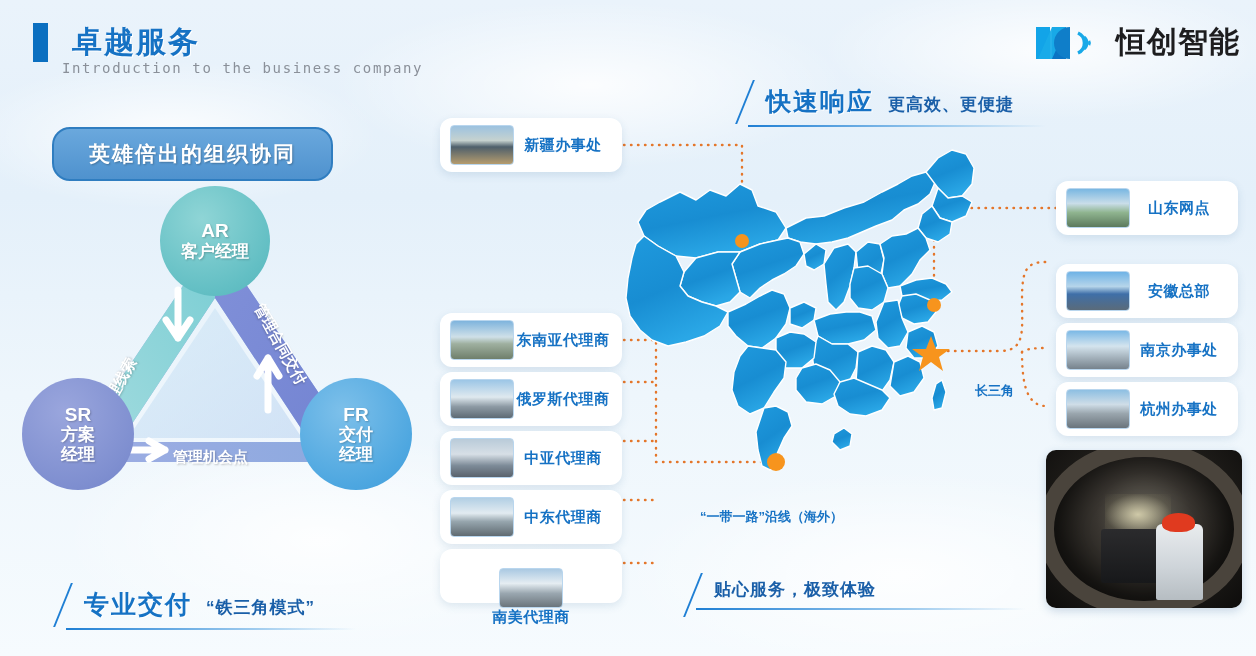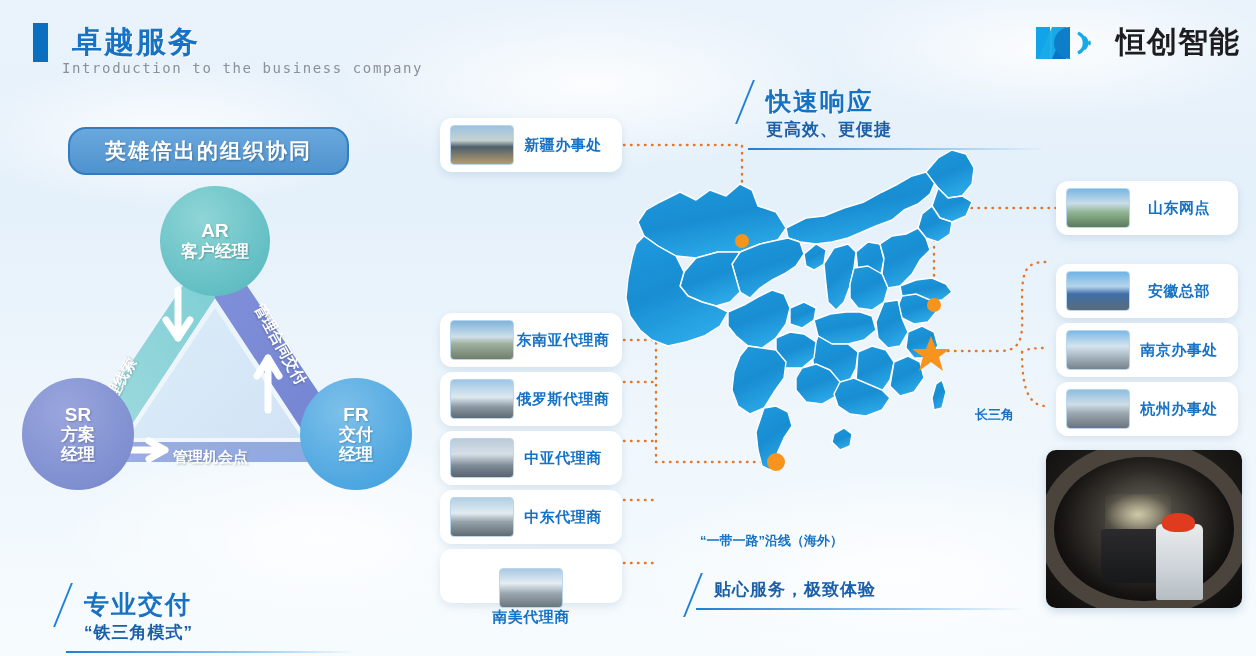--- a/index.html
+++ b/index.html
@@ -21,32 +21,32 @@
   #hdr-title { position:absolute; left:72px; top:22px; font-size:30px; font-weight:bold; color:#1672c4;
                letter-spacing:2px; text-shadow: 1px 1px 0 #ffffff; }
   #hdr-sub { position:absolute; left:62px; top:60px; font-size:14px; color:#8a9099;
              font-family:"DejaVu Sans Mono","Liberation Mono",monospace; letter-spacing:1.6px; }
 
   
   #logo { position:absolute; right:16px; top:22px; display:flex; align-items:center; gap:8px; }
   #logo-text { font-size:30px; font-weight:bold; color:#1d1d1f; letter-spacing:1px; }
 
   
-  .banner { position:absolute; display:flex; align-items:baseline; padding-left:22px;flex-direction:column; }
+  .banner { position:absolute; display:flex; align-items:baseline; gap:14px; padding-left:22px; }
   .banner .slash { position:absolute; left:0; top:-5px; width:2px; height:44px; background:#1f7fd4;
                    transform: skewX(-22deg); }
   .banner .under { position:absolute; left:4px; bottom:-9px; height:2px;
                    background:linear-gradient(90deg,#1f7fd4 0%, #9ecbee 65%, rgba(158,203,238,0) 100%); }
   .banner .b-main { font-size:25px; font-weight:bold; color:#1672c4; letter-spacing:2px;
                     text-shadow:1px 1px 0 rgba(255,255,255,.9); }
   .banner .b-sub { font-size:17px; font-weight:bold; color:#1a5fa8; letter-spacing:1px; }
 
   
   #org-title {
-    position:absolute; left:68px; top:127px; width:281px; height:48px;
+    position:absolute; left:52px; top:127px; width:281px; height:54px;
     background:linear-gradient(180deg,#6aa8dd 0%, #4f92ce 100%);
     border:2px solid #2f7dc0; border-radius:18px;
     display:flex; align-items:center; justify-content:center;
     font-size:21px; font-weight:bold; color:#ffffff; letter-spacing:2px;
     text-shadow:1px 1px 2px rgba(0,0,0,.25);
   }
 
   
   #tri-wrap { position:absolute; left:10px; top:180px; width:420px; height:320px; }
   .node {
@@ -89,21 +89,21 @@
   .t-ware    { background:linear-gradient(180deg,#b2cfe4 0%,#e2ebf1 40%,#96a5ad 62%,#5f6a71 100%); }
   .t-office  { background:linear-gradient(180deg,#aac9e2 0%,#e5edf2 38%,#9aa7b0 64%,#6b757c 100%); }
   .t-park    { background:linear-gradient(180deg,#79b7e2 0%,#c9dde9 38%,#8fb48f 62%,#5c7a5d 100%); }
   .t-hq      { background:linear-gradient(180deg,#6fb3e6 0%,#b6d5ea 38%,#3f6fa8 58%,#5a6b7a 100%); }
   .t-tower   { background:linear-gradient(180deg,#7cb9e6 0%,#d4e4ee 40%,#aab8c2 66%,#76828c 100%); }
   .t-twin    { background:linear-gradient(180deg,#8dbfe2 0%,#cfdde7 38%,#9aa6ae 62%,#6a747c 100%); }
 
   
   #map { position:absolute; left:600px; top:140px; width:460px; height:360px; }
   #map svg { width:100%; height:100%; display:block; }
-  .map-lbl { position:absolute; font-size:13px; font-weight:bold; color:#1672c4; white-space:nowrap;margin-top:24px; }
+  .map-lbl { position:absolute; font-size:13px; font-weight:bold; color:#1672c4; white-space:nowrap; }
 
   
   #connectors { position:absolute; left:0; top:0; width:1256px; height:656px; pointer-events:none; }
   .dot-path { fill:none; stroke:#e4762a; stroke-width:2.4; stroke-linecap:round;
               stroke-dasharray:0.5 6.5; }
 
   
   #tunnel-photo {
     position:absolute; left:1046px; top:450px; width:196px; height:158px;
     border-radius:10px; overflow:hidden; box-shadow:0 3px 10px rgba(40,90,140,.22);

